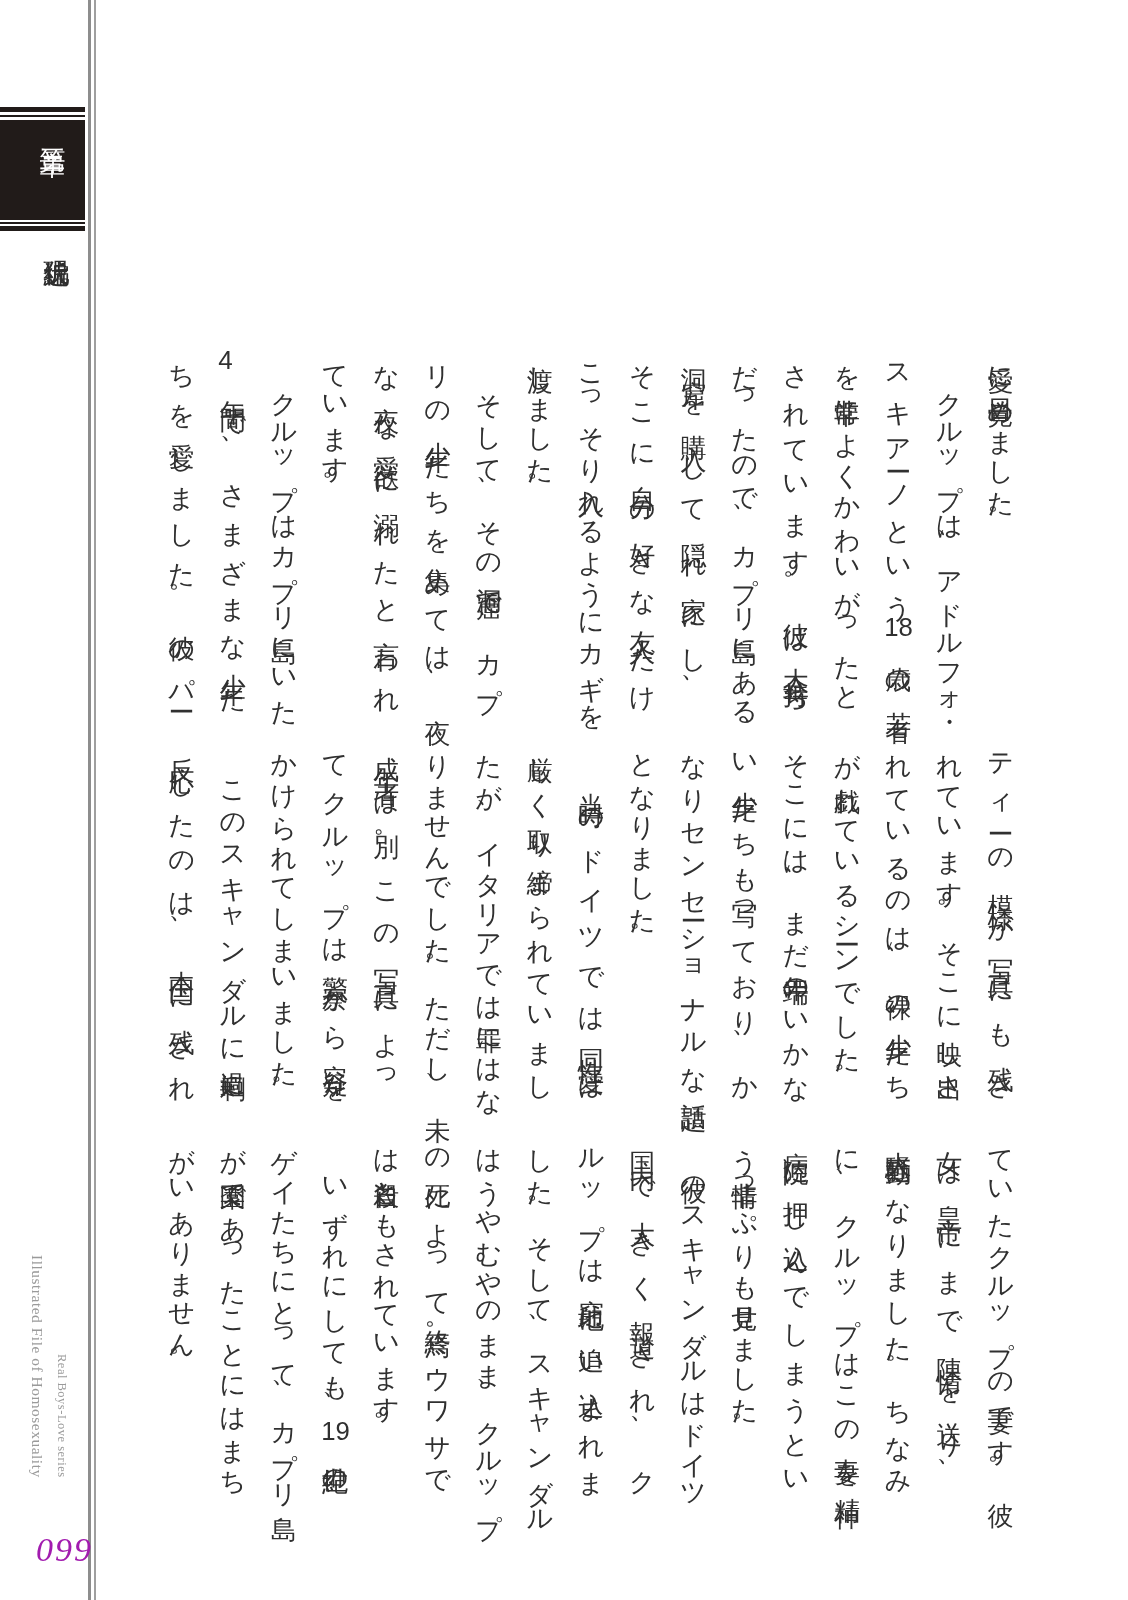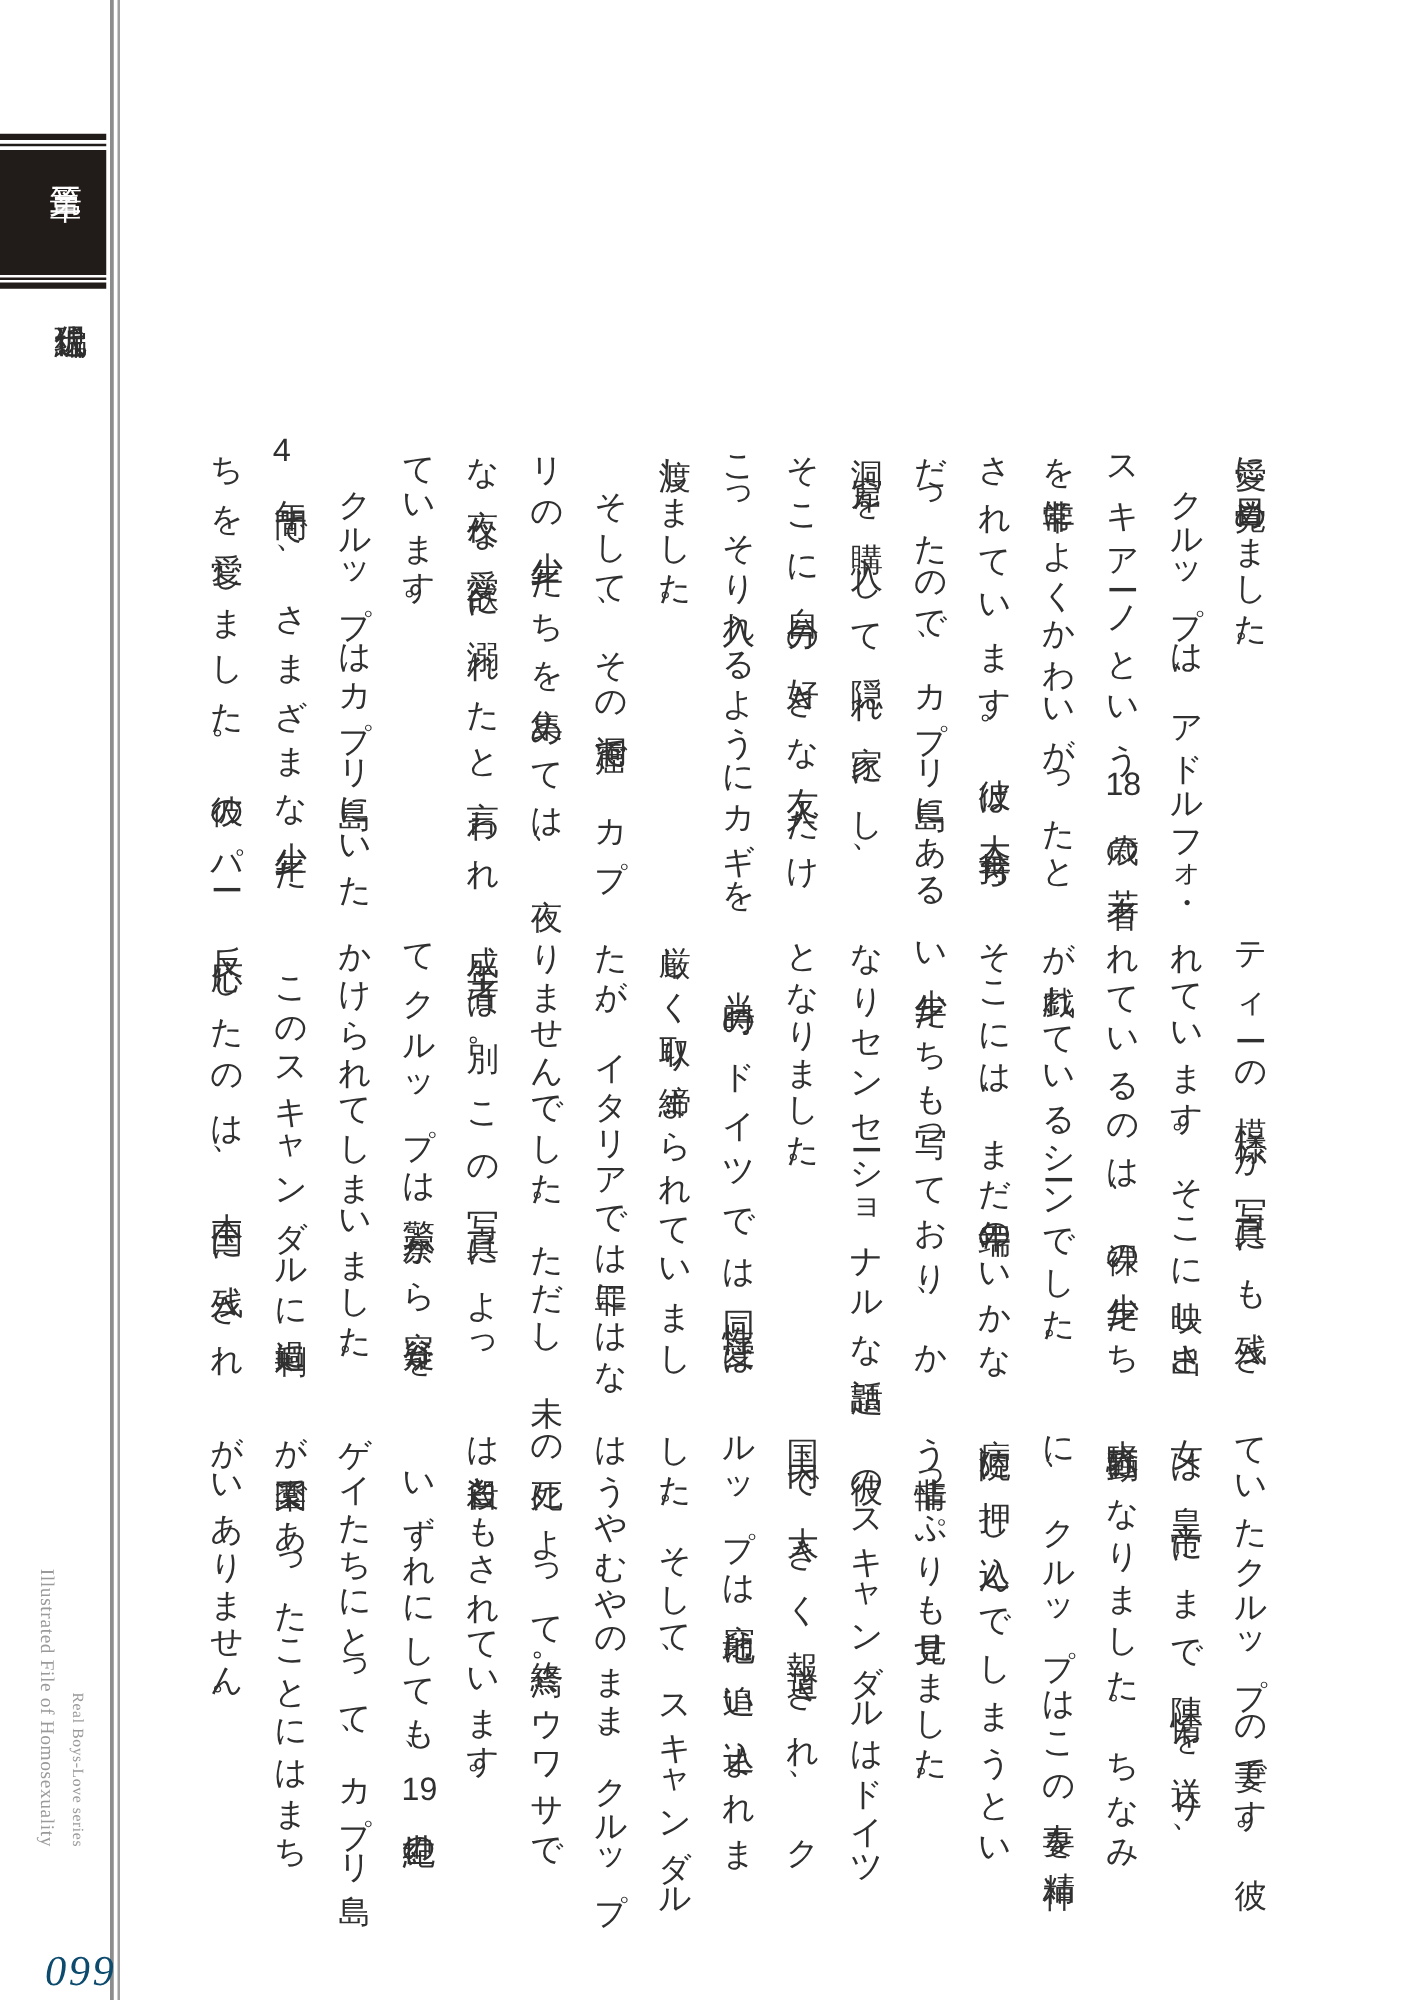--- a/index.html
+++ b/index.html
@@ -69,21 +69,21 @@
   .series-title {
     position: absolute; left: 28px; bottom: 122px;
     writing-mode: vertical-rl;
     font-family: "Liberation Serif", serif;
     font-size: 15.5px; letter-spacing: 0.5px; color: #9a9a9a;
     white-space: nowrap;
   }
   .page-number {
     position: absolute; left: 36px; top: 1531px;
     font-family: "Liberation Serif", serif; font-style: italic;
-    font-size: 34px; letter-spacing: 2px; color: #0c4a6e; margin-top: 28px;
+    font-size: 34px; letter-spacing: 2px; color: #a21caf;
   }
 </style>
 </head>
 <body>
 
 <div class="page">
 
   <div class="v-rule outer"></div>
   <div class="v-rule inner"></div>
 

